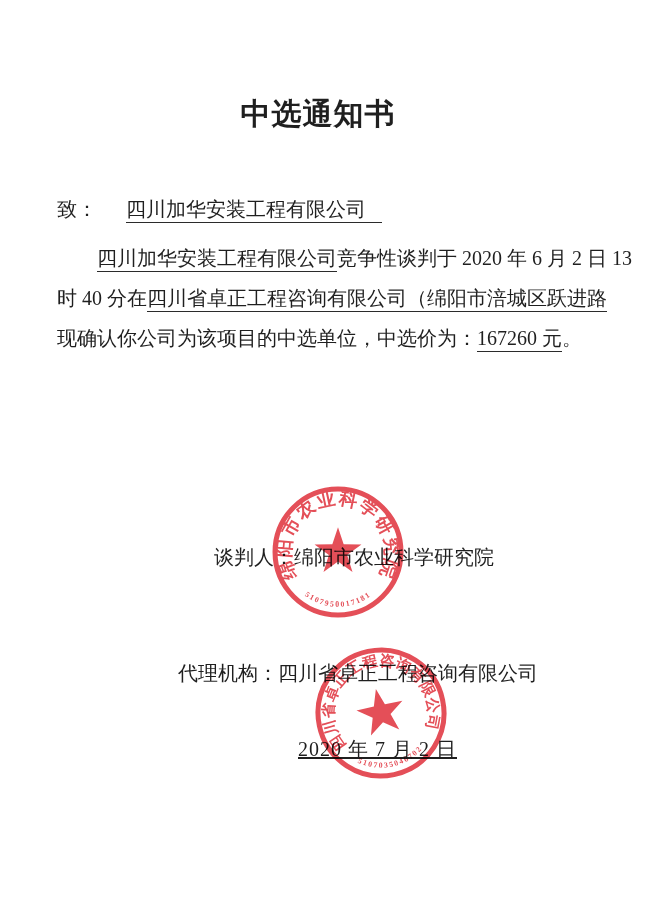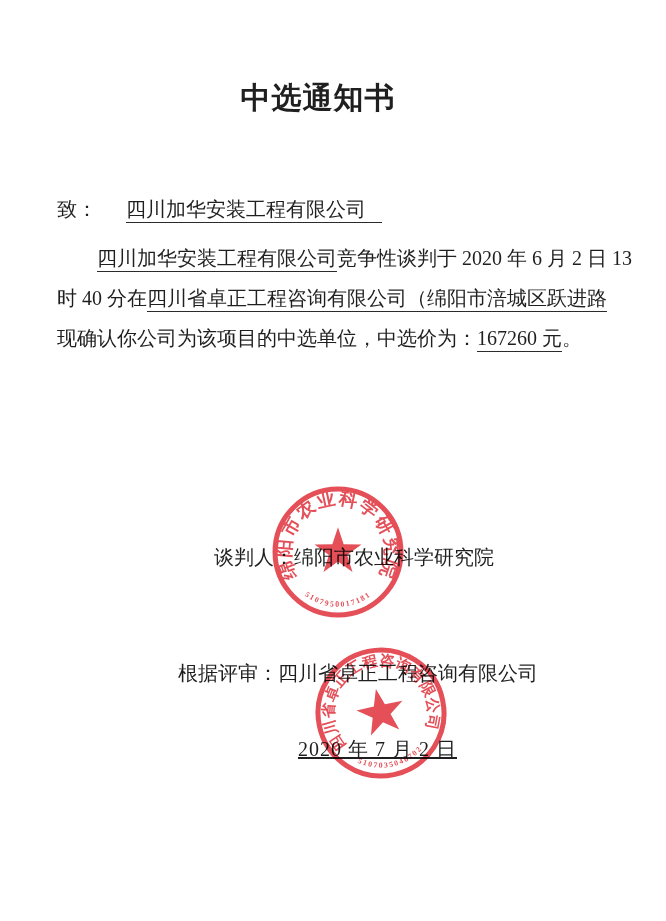--- a/index.html
+++ b/index.html
@@ -2,21 +2,21 @@
 <html><head>
 <meta charset="utf-8">
 <style>
   html,body{margin:0;padding:0;}
   body{
     width:666px;height:921px;position:relative;background:#ffffff;
     font-family:"Liberation Serif","DejaVu Serif",serif;color:#1f1f1f;
     overflow:hidden;
   }
   .page-title{
-    position:absolute;top:78px;left:0;right:30px;margin:0;
+    position:absolute;top:78px;left:0;right:30px;margin:16px;
     text-align:center;font-size:30px;font-weight:bold;letter-spacing:1px;font-family:Liberation Serif, serif;
   }
   .salute{
     position:absolute;left:57px;top:194px;width:560px;
     font-size:20px;line-height:30px;white-space:nowrap;
   }
   .salute .recipient{margin-left:29px;padding-right:16px;}
   .u{border-bottom:1.2px solid #2b2b2b;padding-bottom:2px;}
   .para{
     position:absolute;left:57px;top:238px;width:558px;
@@ -59,21 +59,21 @@
     <div class="line">
       <span>现确认你公司为该项目的中选单位，中选价为：</span><span class="u">167260 元</span><span>。</span>
     </div>
   </div>
 
   <div class="sig-row sig-negotiator">
     <span>谈判人：</span><span>绵阳市农业科学研究院</span>
   </div>
 
   <div class="sig-row sig-agency">
-    <span>根据评审：</span><span>四川省卓正工程咨询有限公司</span>
+    <span>代理机构：</span><span>四川省卓正工程咨询有限公司</span>
   </div>
 
   <div class="sig-row sig-date">2020 年 7 月 2 日</div>
 
   <svg class="stamp stamp-1" viewBox="0 0 160 160">
     <defs>
       <path id="s1-top-arc" d="M 35,106 A 52,52 0 1 1 125,106" fill="none"></path>
       <path id="s1-bottom-arc" d="M 28,110 A 60,60 0 0 0 132,110" fill="none"></path>
     </defs>
     <circle cx="80" cy="80" r="69" fill="none" stroke-width="5.5" stroke="#e2414b"></circle>

